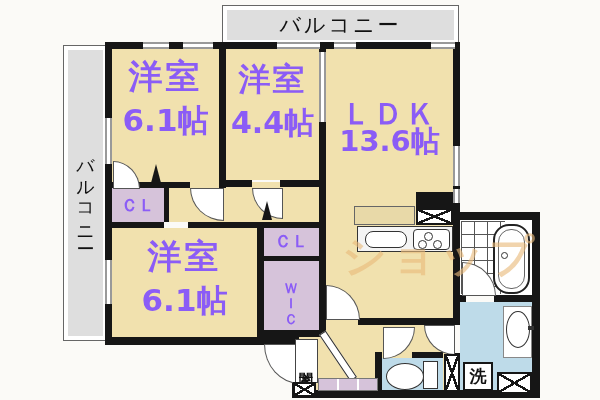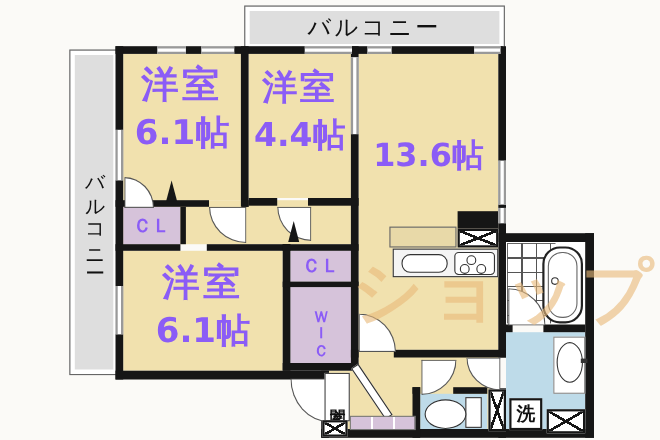--- a/index.html
+++ b/index.html
@@ -25,21 +25,21 @@
         border:2px solid #161616;box-sizing:border-box;}
   .fixture{position:absolute;background:#fff;border:1.5px solid #333;box-sizing:border-box;}
   .tri{position:absolute;width:0;height:0;border-left:5px solid transparent;border-right:5px solid transparent;
        border-bottom:19px solid #161616;}
   .tile-grid{position:absolute;background-image:
        repeating-linear-gradient(#555 0 1px,transparent 1px 13px),
        repeating-linear-gradient(90deg,#555 0 1px,transparent 1px 13px);}
   #watermark{position:absolute;left:296px;top:238px;z-index:50;pointer-events:none;
        color:rgba(233,186,122,0.62);font-weight:bold;line-height:1.0;letter-spacing:4px;}
   #watermark .wm1{font-size:58px;}
-  #watermark .wm2{font-size:64px;margin-left:24px;margin-top:-4px;}
+  #watermark .wm2{font-size:44px;margin-left:46px;margin-top:-4px;}
   .tub-inner{position:absolute;inset:3px;border:1.5px solid #666;border-radius:13px;}
 </style>
 </head>
 <body>
 
 <div id="plan">
 
   <div class="balcony" style="left:222px;top:5px;width:235px;height:38px;">
     <span class="abs" style="position:static;font-size:21px;letter-spacing:3px;">バルコニー</span>
   </div>
@@ -148,20 +148,21 @@
        background:repeating-linear-gradient(90deg,#d6c3da 0 18px,#ffffff 18px 20px);"></div>
   <div class="fixture" style="left:295px;top:339px;width:23px;height:44px;border:1px solid #444;display:flex;align-items:center;justify-content:center;">
     <span class="vtext" style="font-size:14px;font-weight:600;color:#111;">玄関</span>
   </div>
   <div class="xbox" style="left:293px;top:382px;width:23px;height:15px;"></div>
 
   <div class="label" style="left:112px;top:58px;width:107px;height:38px;font-size:34px;letter-spacing:3px;">洋室</div>
   <div class="label" style="left:110px;top:102px;width:111px;height:38px;font-size:31px;">6.1帖</div>
   <div class="label" style="left:226px;top:62px;width:93px;height:36px;font-size:32px;letter-spacing:2px;">洋室</div>
   <div class="label" style="left:223px;top:104px;width:99px;height:38px;font-size:30px;text-align:right;">4.4帖</div>
+  <div class="label" style="left:326px;top:96px;width:127px;height:36px;font-size:30px;letter-spacing:2px;">ＬＤＫ</div>
   <div class="label" style="left:324px;top:124px;width:131px;height:36px;font-size:29px;">13.6帖</div>
   <div class="label" style="left:112px;top:238px;width:145px;height:38px;font-size:34px;letter-spacing:3px;">洋室</div>
   <div class="label" style="left:110px;top:282px;width:149px;height:38px;font-size:31px;">6.1帖</div>
   <div class="label" style="left:112px;top:189px;width:52px;height:32px;font-size:17px;">ＣＬ</div>
   <div class="label" style="left:264px;top:228px;width:55px;height:27px;font-size:17px;">ＣＬ</div>
   <div class="label vtext" style="left:264px;top:261px;width:55px;height:69px;font-size:14px;letter-spacing:1px;">ＷＩＣ</div>
 
   <div id="watermark">
     <div class="wm2">ショップ</div>
   </div>

